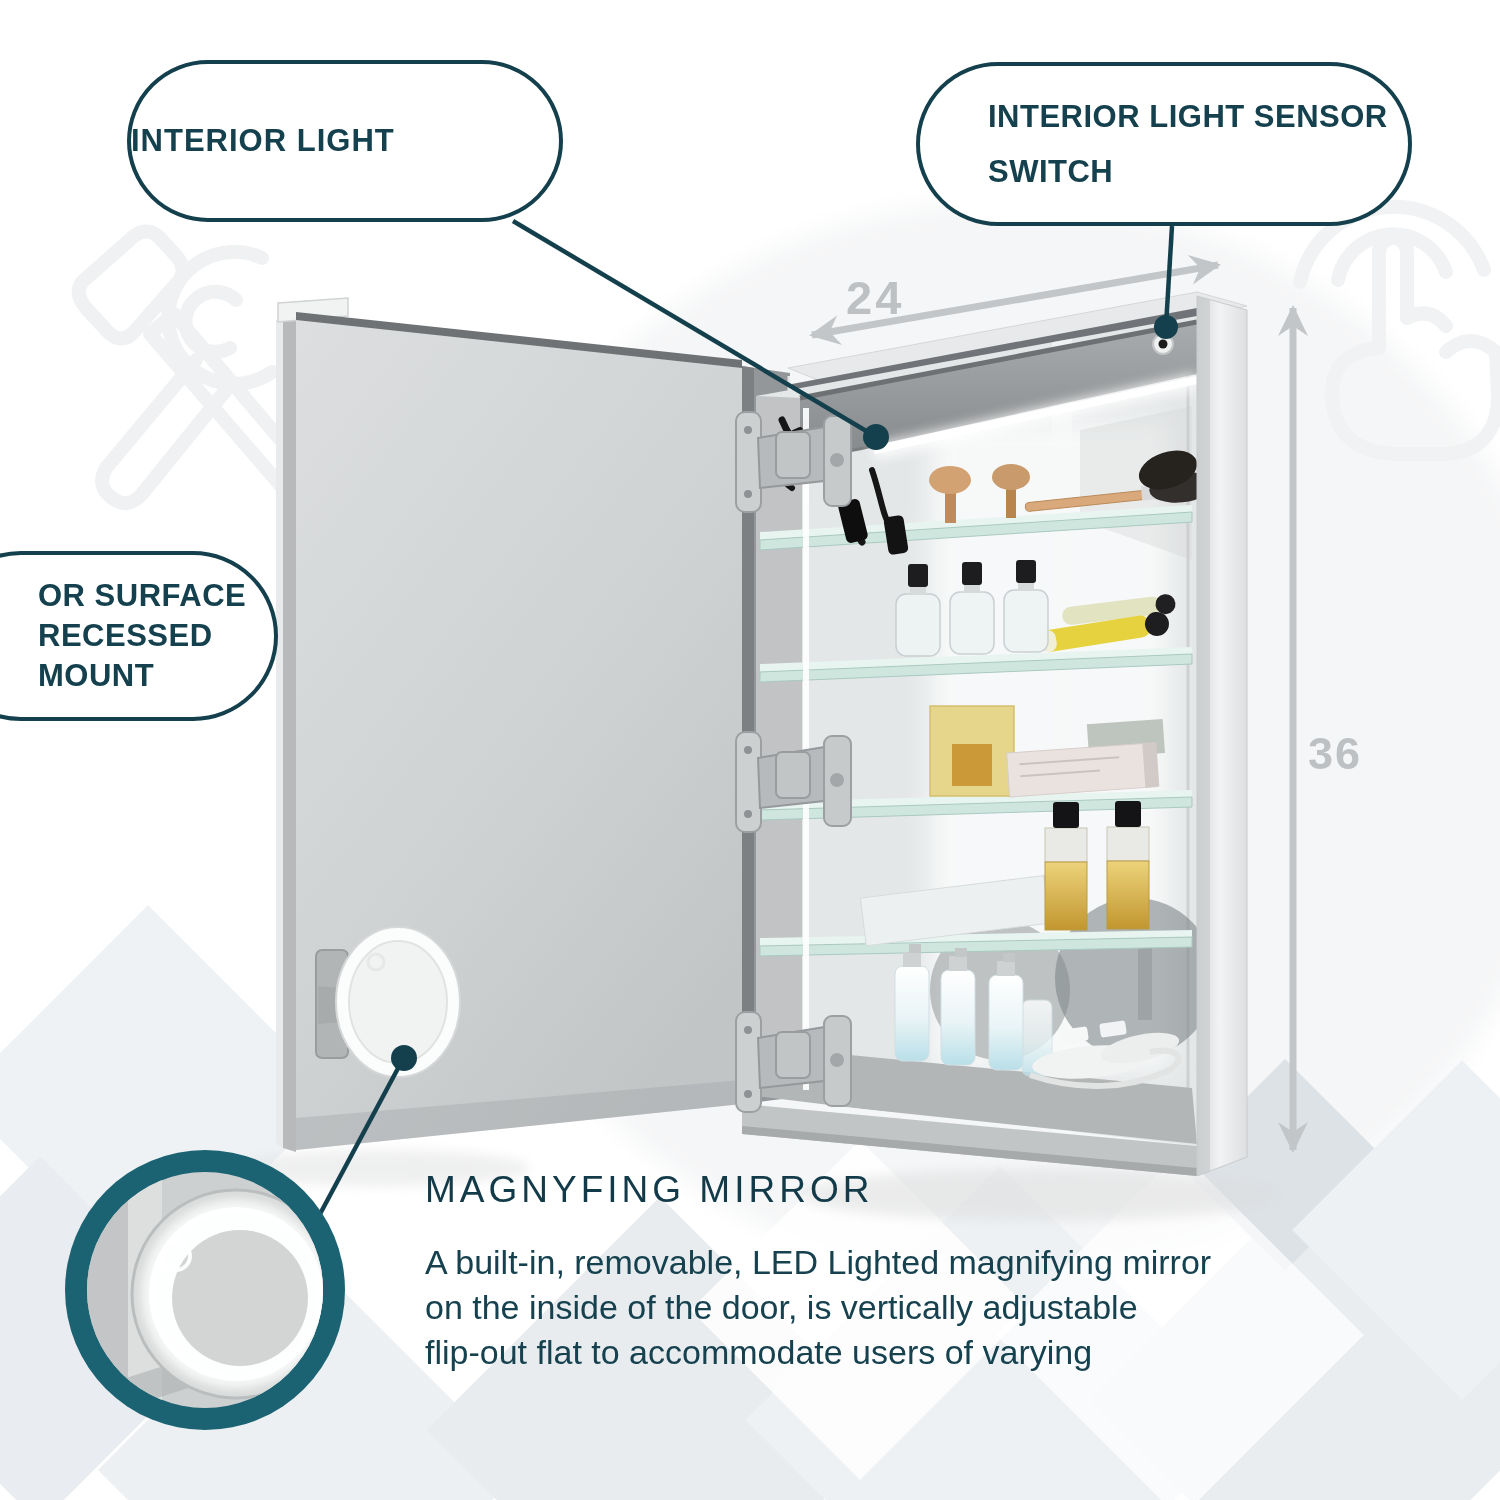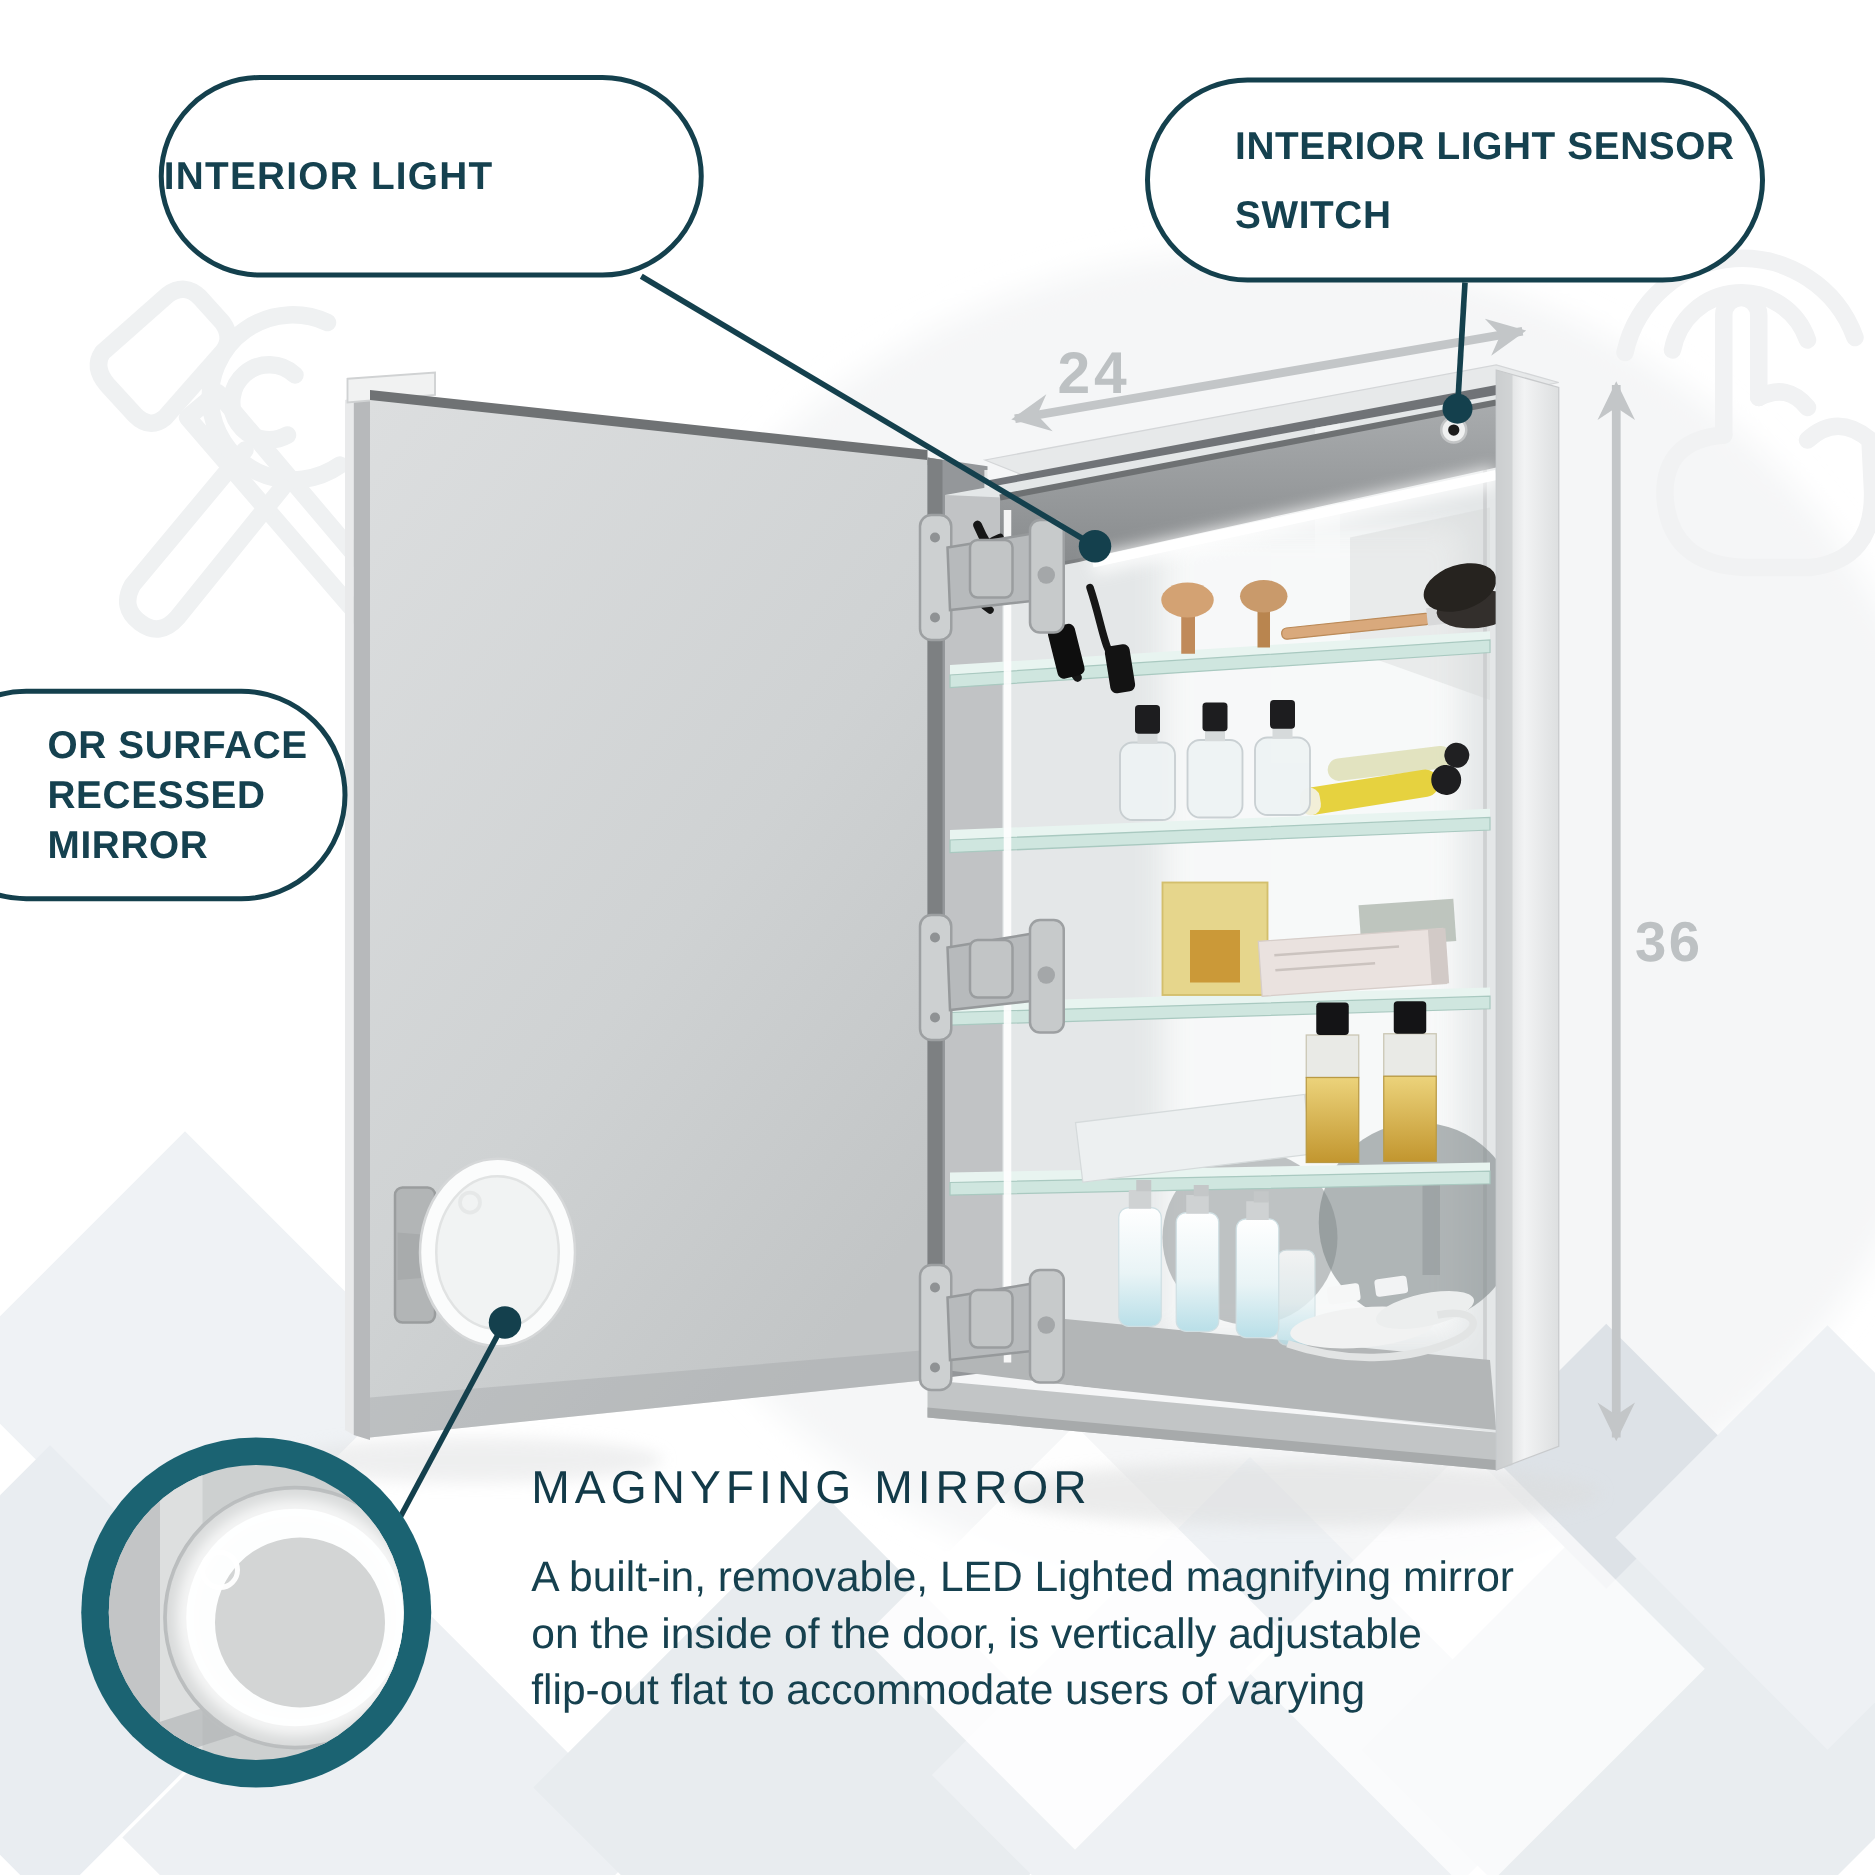--- a/index.html
+++ b/index.html
@@ -331,21 +331,21 @@
 </div>
 
 <div class="callout" id="callout-sensor-switch">
   <div class="line">INTERIOR LIGHT SENSOR</div>
   <div class="line">SWITCH</div>
 </div>
 
 <div class="callout" id="callout-recessed">
   <div class="line">OR SURFACE</div>
   <div class="line">RECESSED</div>
-  <div class="line">MIRROR</div>
+  <div class="line">MOUNT</div>
 </div>
 
 <div class="dim-label" id="dim-24">24</div>
 <div class="dim-label" id="dim-36">36</div>
 
 <div id="detail-heading">MAGNYFING MIRROR</div>
 <div id="detail-body">
   <div>A built-in, removable, LED Lighted magnifying mirror</div>
   <div>on the inside of the door, is vertically adjustable</div>
   <div>flip-out flat to accommodate users of varying</div>

